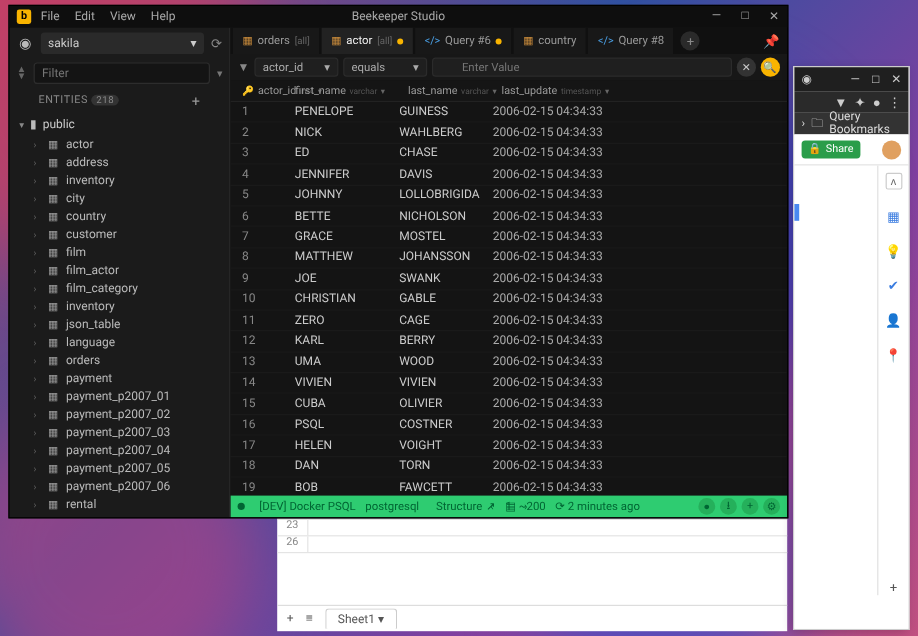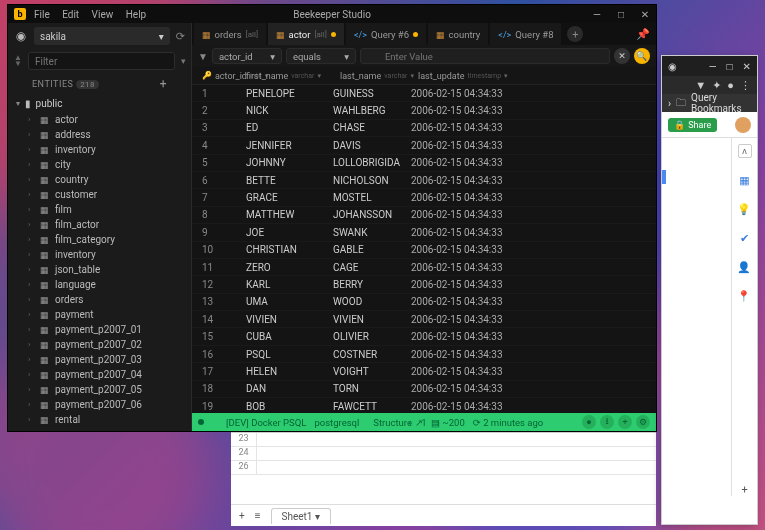--- a/index.html
+++ b/index.html
@@ -69,21 +69,21 @@
   .key-icon{font-size:8px;color:#999;}
   .type-hint{font-size:7px;color:#555;}
   .caret{color:#666;font-size:7px;}
   .bk-rows{flex:1;overflow:auto;font-size:10px;color:#ccc;}
   .row{display:flex;height:17.4px;align-items:center;border-bottom:1px solid #1a1a1a;}
   .row .c-id{width:54px;padding-left:10px;color:#888;}
   .row .c-first{width:87px;}
   .row .c-last{width:78px;}
   .row .c-upd{flex:1;color:#aaa;}
   .bk-status{height:18px;background:#2ecc71;display:flex;align-items:center;font-size:9.5px;color:#063;padding:0 6px;gap:8px;}
-  .bk-status .left{display:flex;gap:22px;align-items:center;}
+  .bk-status .left{display:flex;gap:12px;align-items:center;}
   .bk-status .mid{display:flex;gap:8px;align-items:center;margin-left:6px;}
   .bk-status .right{margin-left:auto;display:flex;gap:4px;align-items:center;}
   .bk-status .pager{display:flex;align-items:center;gap:10px;position:absolute;left:50%;transform:translateX(-50%);}
   .sbtn{width:14px;height:14px;border-radius:50%;background:#25b05b;display:flex;align-items:center;justify-content:center;color:#063;font-size:9px;}
   .conn-dot{width:6px;height:6px;border-radius:50%;background:#063;}
 
   
   .chrome{position:absolute;top:55px;right:7px;width:97px;height:470px;background:#fff;border:1px solid #ccc;display:flex;flex-direction:column;box-shadow:-2px 2px 8px rgba(0,0,0,.2);}
   .chrome-title{height:20px;background:#1f1f1f;display:flex;align-items:center;justify-content:flex-end;gap:10px;font-size:10px;color:#ccc;padding:0 6px;}
   .chrome-title .logo{margin-right:auto;}
@@ -111,23 +111,20 @@
 
 <div class="wallpaper-blob b1"></div>
 <div class="wallpaper-blob b2"></div>
 <div class="wallpaper-blob b3"></div>
 <div class="wallpaper-blob b4"></div>
 
 <div class="sheets">
   <div class="sheet-rows" id="sheet-rows">
       <div class="sheet-row">
         <div class="sheet-rownum">23</div>
-      </div>
-      <div class="sheet-row">
-        <div class="sheet-rownum">24</div>
       </div>
       <div class="sheet-row">
         <div class="sheet-rownum">26</div>
       </div>
     </div>
   <div class="sheet-footer">
     <span>+</span>
     <span>≡</span>
     <span class="sheet-tab"><span>Sheet1</span> ▾</span>
   </div>

